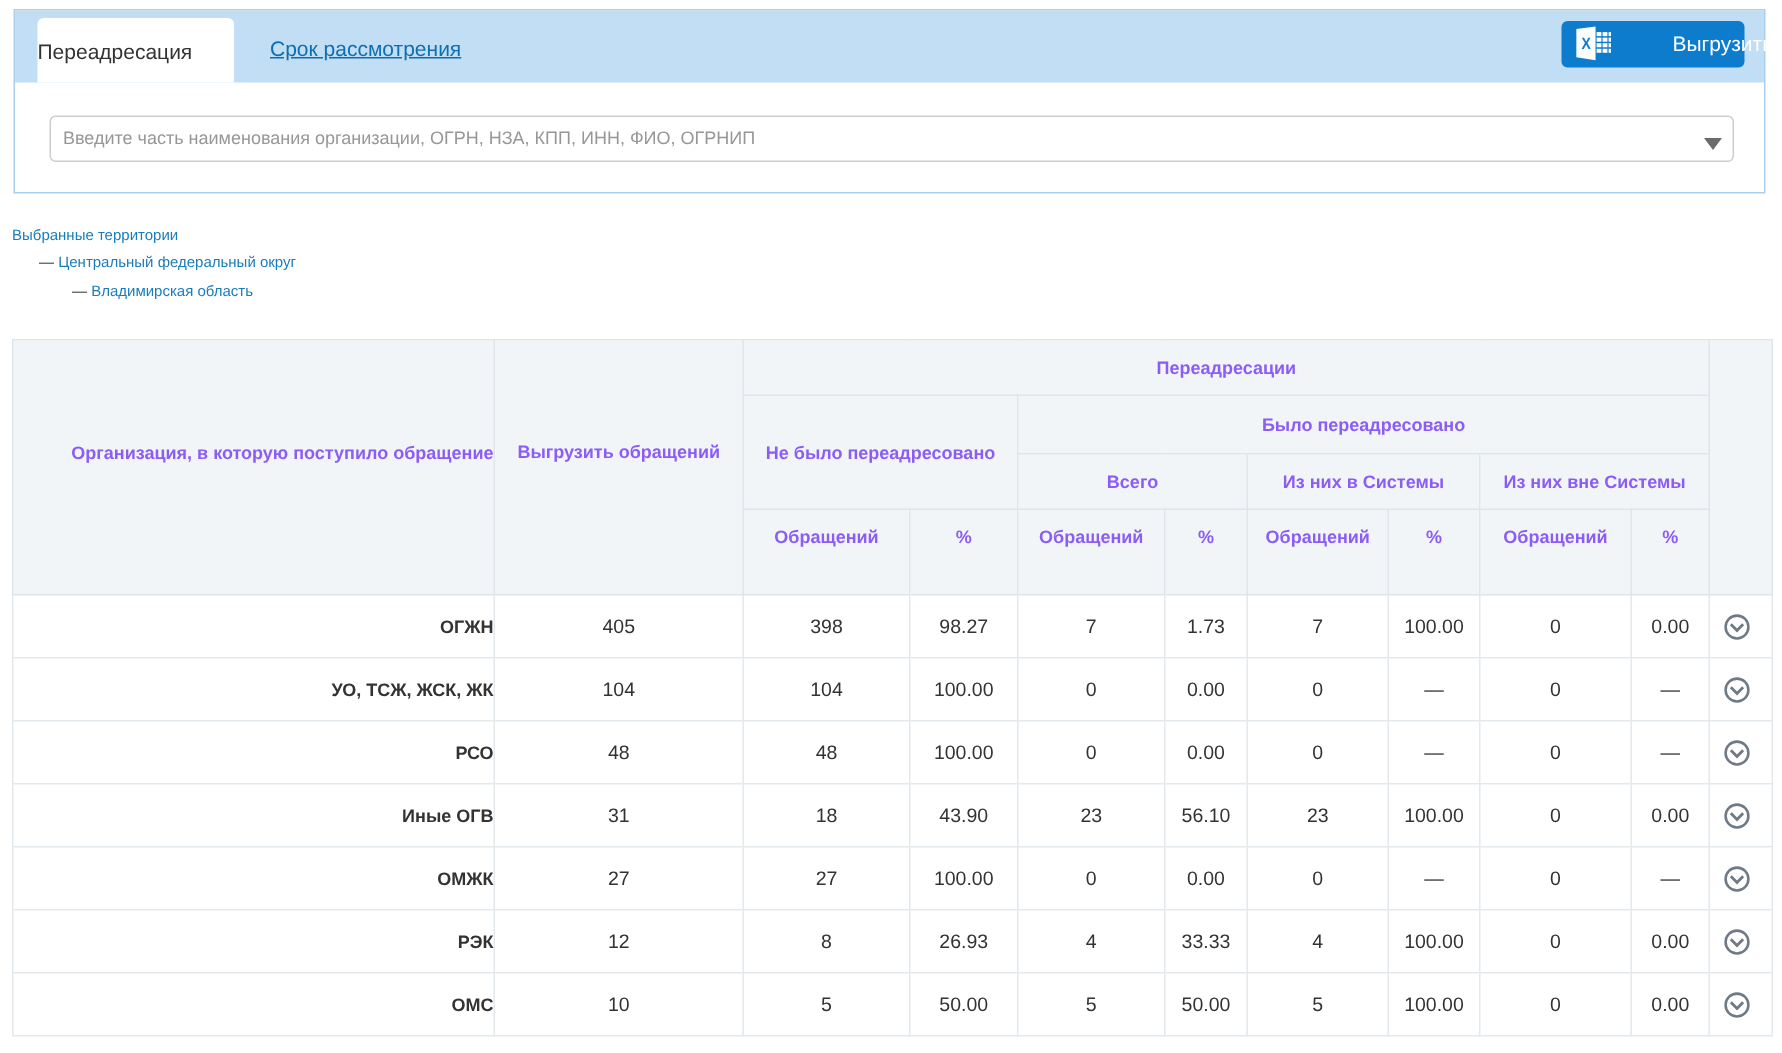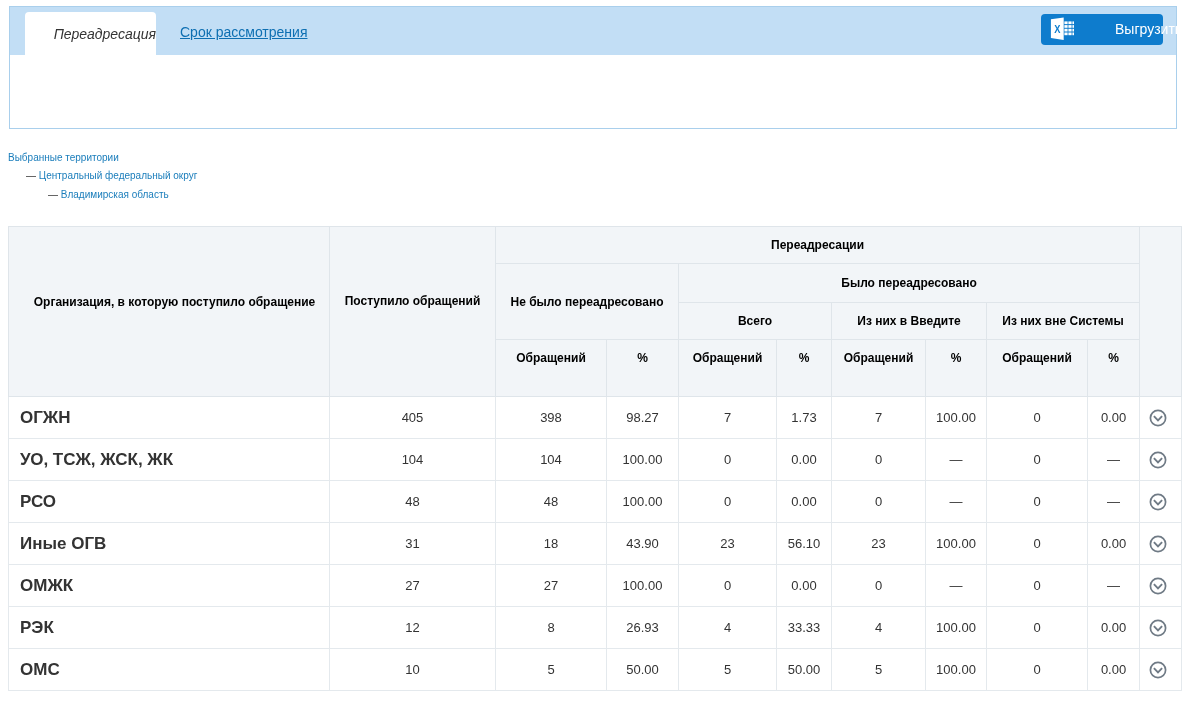--- a/index.html
+++ b/index.html
@@ -13,21 +13,21 @@
     position:absolute; left:9px; top:6px; width:1168px; height:123px;
     border:1px solid #a9cfec; background:#fff;
   }
   .strip {
     position:absolute; left:0; top:0; right:0; height:48px;
     background:#c2def5;
   }
   .tab-active {
     position:absolute; left:15px; top:5px; width:131px; height:43px;
     background:#fff; border-radius:4px 4px 0 0;
-    font-size:14px; color:#333; text-align:right; line-height:44px;font-style:italic;
+    font-size:14px; color:#333; text-align:left; line-height:44px;
   }
   .tab-link {
     position:absolute; top:0; height:60px; line-height:50px;
     font-size:14px; color:#0d6fb2; text-decoration:underline; cursor:pointer;
   }
   .btn {
     position:absolute; left:1031px; top:7px; width:122px; height:31px;
     background:#0e7ccd; border-radius:4px; color:#fff; font-size:14px;
   }
   .btn svg { position:absolute; left:9px; top:3px; }
@@ -48,30 +48,30 @@
   .terr { position:absolute; font-size:10px; }
   .terr a { color:#1a7dbb; text-decoration:none; }
   .terr .dash { color:#333; }
   table.rep {
     position:absolute; left:8px; top:226px; width:1173px;
     border-collapse:collapse; table-layout:fixed;
     font-size:13px; color:#333;
   }
   table.rep th {
     background:#f2f5f8; border:1px solid #dfe5ea;
-    font-weight:bold; font-size:12px; color:#000000; text-align:center;
+    font-weight:bold; font-size:12px; color:#8b5cf6; text-align:center;
     padding:0;
   }
   table.rep td {
     background:#fff; border:1px solid #e4e9ed; text-align:center;
     padding:0;
   }
-  table.rep th.c1 { text-align:center; padding-left:11px; padding-bottom:20px; }
+  table.rep th.c1 { text-align:right; padding-left:11px; padding-bottom:20px; }
   table.rep th.pb { padding-bottom:21px; }
-  table.rep td.c1 { text-align:left; padding-left:11px; font-weight:bold; font-size:17px; }
+  table.rep td.c1 { text-align:right; padding-left:11px; font-weight:bold; font-size:12px; }
   .chev { display:inline-block; vertical-align:middle; margin-right:5px; }
 </style>
 </head>
 <body>
   <div class="panel">
     <div class="strip">
       <div class="tab-active">Переадресация</div>
       <div class="tab-link" style="left:170px;">Срок рассмотрения</div>
       <div class="btn">
         <svg width="24" height="26" viewBox="0 0 24 26">
@@ -88,20 +88,24 @@
             <rect x="18.4" y="11.8" width="3.2" height="2.7"></rect>
             <rect x="22.4" y="11.8" width="1.6" height="2.7"></rect>
             <rect x="14.4" y="15.5" width="3.2" height="2.7"></rect>
             <rect x="18.4" y="15.5" width="3.2" height="2.7"></rect>
             <rect x="22.4" y="15.5" width="1.6" height="2.7"></rect>
           </g>
         </svg>
         <span>Выгрузить</span>
       </div>
     </div>
+    <div class="search">
+      <div class="ph">Введите часть наименования организации, ОГРН, НЗА, КПП, ИНН, ФИО, ОГРНИП</div>
+      <div class="arr"></div>
+    </div>
   </div>
 
   <div class="terr" style="left:8px; top:152px;"><a>Выбранные территории</a></div>
   <div class="terr" style="left:26px; top:170px;text-align:center;"><span class="dash">—</span> <a>Центральный федеральный округ</a></div>
   <div class="terr" style="left:48px; top:189px;"><span class="dash">—</span> <a>Владимирская область</a></div>
 
   <table class="rep">
     <colgroup>
       <col style="width:321px">
       <col style="width:166px">
@@ -111,31 +115,31 @@
       <col style="width:55px">
       <col style="width:94px">
       <col style="width:61px">
       <col style="width:101px">
       <col style="width:52px">
       <col style="width:42px">
     </colgroup>
     <tbody>
       <tr style="height:37px">
       <th class="c1" rowspan="4">Организация, в которую поступило обращение</th>
-      <th class="pb" rowspan="4">Поступило обращений</th>
+      <th class="pb" rowspan="4">Выгрузить обращений</th>
       <th colspan="8">Переадресации</th>
       <th rowspan="4"></th>
     </tr>
     <tr style="height:39px">
       <th rowspan="2" colspan="2">Не было переадресовано</th>
       <th colspan="6">Было переадресовано</th>
     </tr>
     <tr style="height:37px">
       <th colspan="2">Всего</th>
-      <th colspan="2">Из них в Введите</th>
+      <th colspan="2">Из них в Системы</th>
       <th colspan="2">Из них вне Системы</th>
     </tr>
     <tr style="height:57px">
       <th class="pb">Обращений</th>
         <th class="pb">%</th>
       <th class="pb">Обращений</th>
         <th class="pb">%</th>
       <th class="pb">Обращений</th>
         <th class="pb">%</th>
       <th class="pb">Обращений</th>

